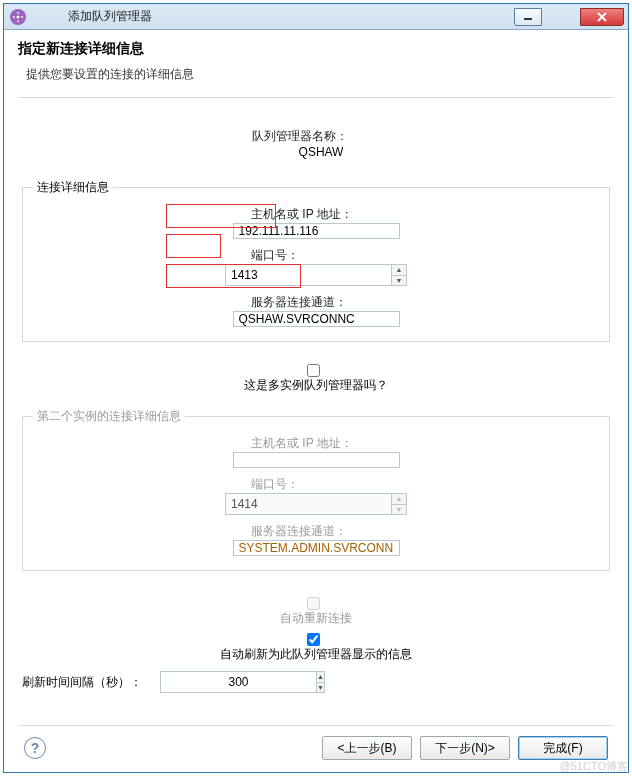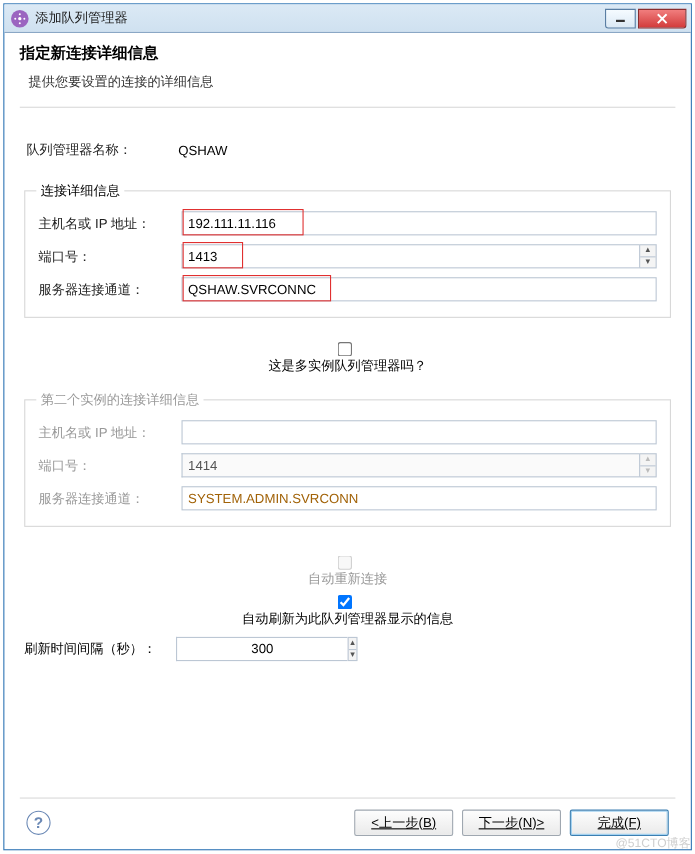--- a/index.html
+++ b/index.html
@@ -18,20 +18,21 @@
       background: #fff;
     }
     
     .titlebar {
       height: 26px;
       background: linear-gradient(#dbe9f5, #cfe1f0);
       display: flex;
       align-items: center;
       padding: 0 4px 0 6px;
       border-bottom: 1px solid #8aa7c5;
+      gap: 36px;
     }
     .titlebar .app-icon {
       width: 16px; height: 16px;
       border-radius: 50%;
       background: #9b65c0;
       display: flex; align-items: center; justify-content: center;
       margin-right: 6px;
       font-size: 10px;
       color: #fff;
     }
@@ -78,20 +79,21 @@
       margin-left: 8px;
     }
     .form-area {
       flex: 1;
       padding: 30px 4px 0 4px;
     }
     .row {
       display: flex;
       align-items: center;
       margin-bottom: 8px;
+      flex-direction: column;
     }
     .row label {
       width: 130px;
       font-size: 12px;
       color: #222;
     }
     .row.disabled label { color: #999; }
     .row .value-static {
       padding-left: 8px;
     }
@@ -210,21 +212,20 @@
     .footer button {
       height: 24px;
       min-width: 90px;
       margin-left: 8px;
       border: 1px solid #9fa7b0;
       background: linear-gradient(#fdfdfd, #eaeaea);
       font-size: 12px;
       font-family: inherit;
       cursor: default;
       border-radius: 2px;
-      text-decoration: underline;
     }
     .footer button.primary {
       border: 1px solid #3c7fb1;
       box-shadow: 0 0 0 1px #a3d1f0 inset;
     }
     .watermark {
       position: absolute;
       right: 4px;
       bottom: 2px;
       color: #cfcfcf;

